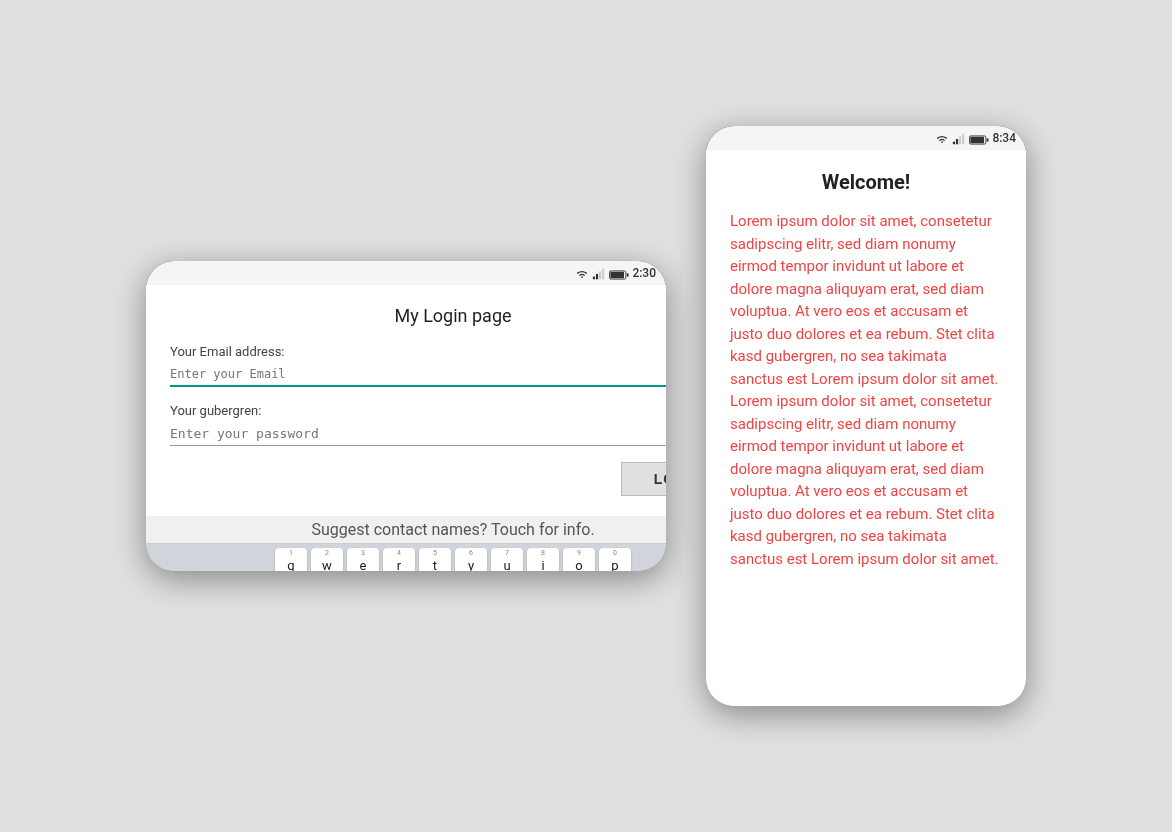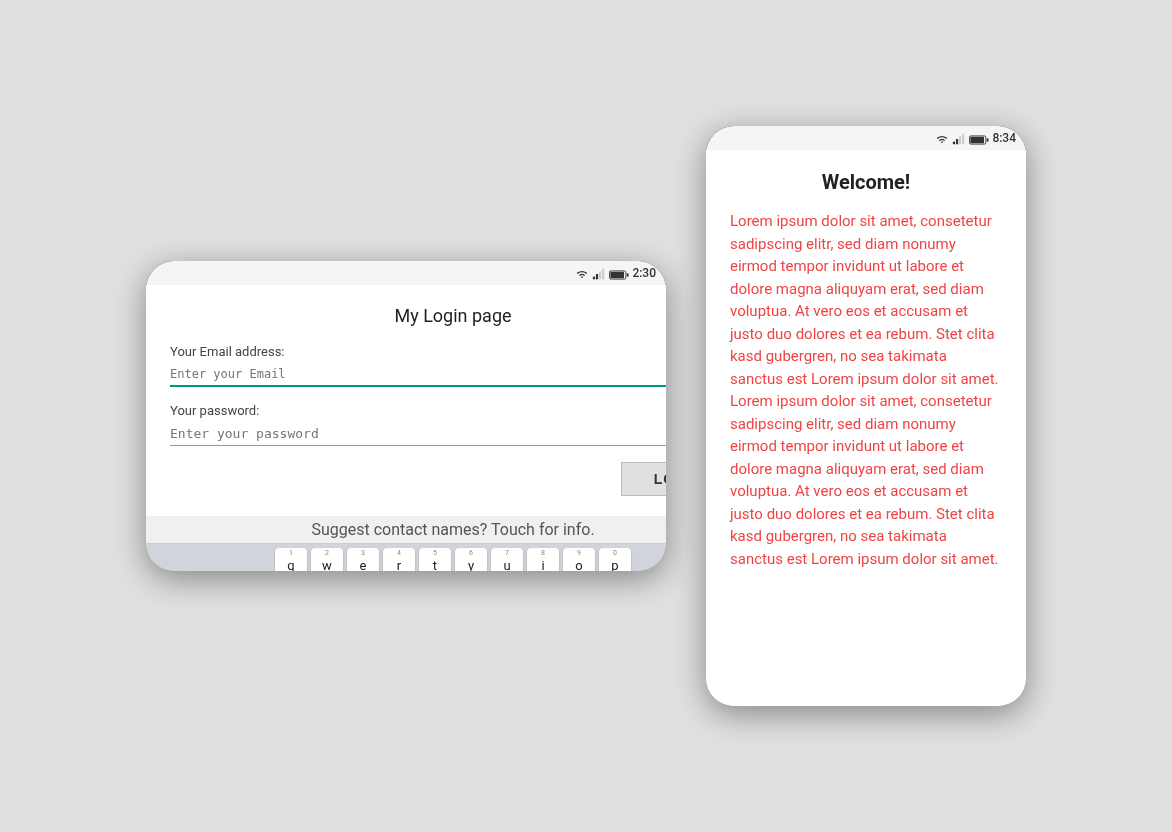--- a/index.html
+++ b/index.html
@@ -274,21 +274,21 @@
   </div>
 
   <div class="phone-screen" style="display:flex; flex-direction:column;">
 
     <div class="login-content" style="flex:0 0 auto;">
       <div class="login-title">My Login page</div>
       <div class="field-label">Your Email address:</div>
       <div class="email-input-wrapper">
         <input class="email-input" type="text" placeholder="Enter your Email" style="">
       </div>
-      <div class="field-label">Your password:</div>
+      <div class="field-label">Your gubergren:</div>
       <div class="password-input-wrapper">
         <input class="password-input" type="password" placeholder="Enter your password" style="">
       </div>
       <div class="login-btn-wrapper">
         <button class="login-btn">LOGIN</button>
       </div>
     </div>
 
     <div class="keyboard-section" style="flex:1;">
       <div class="suggest-bar">

